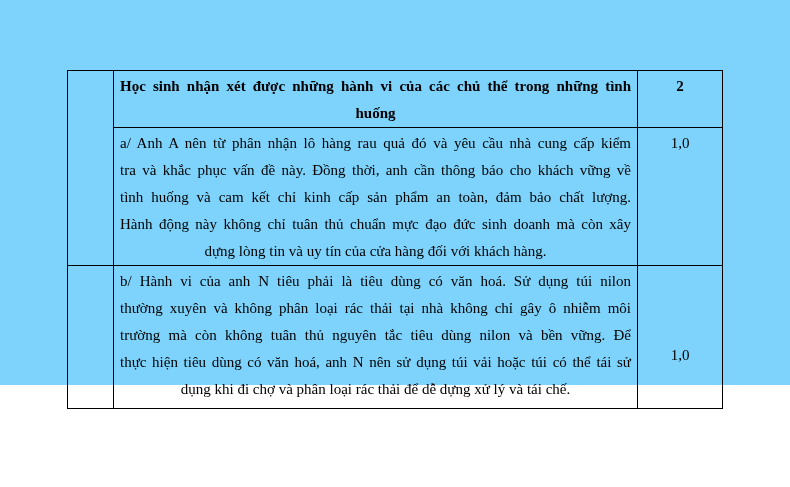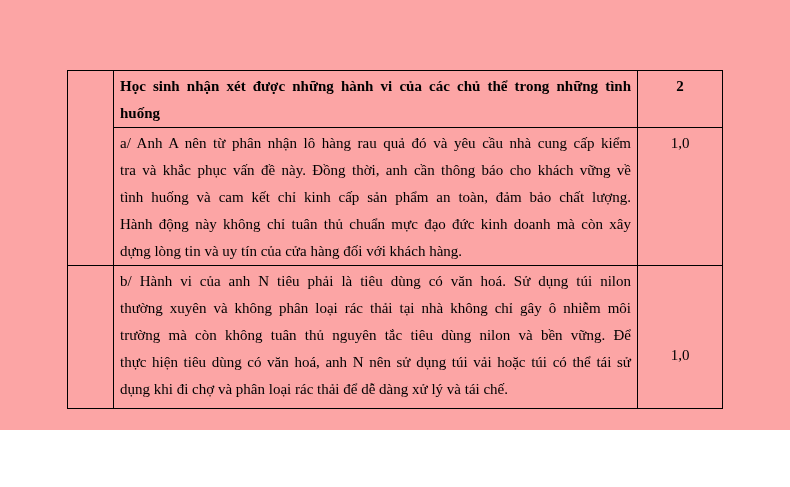--- a/index.html
+++ b/index.html
@@ -5,22 +5,22 @@
   * { margin: 0; padding: 0; box-sizing: border-box; }
   html, body {
     width: 790px; height: 487px;
     background: #ffffff;
     font-family: "Liberation Serif", "DejaVu Serif", serif;
     color: #000000;
     overflow: hidden;
   }
   .page {
     position: relative;
-    width: 790px; height: 430px;
-    background: #fca5a5;
+    width: 790px; height: 385px;
+    background: #7dd3fc;
   }
   table.answer-table {
     position: absolute;
     left: 67px; top: 70px;
     width: 655px;
     border-collapse: collapse;
     table-layout: fixed;
   }
   td {
     border: 1.5px solid #000000;
@@ -38,21 +38,21 @@
 
   td.content-cell { padding: 2px 6px 0 6px; }
   td.header-cell  { font-weight: bold; }
   td.points-cell  {
     text-align: center;
     padding-top: 2px;
   }
   td.points-cell.pts-bold { font-weight: bold; }
   td.points-cell.pts-mid  { padding-top: 76px; }
 
-  .tline { text-align: left; white-space: normal; }
+  .tline { text-align: center; white-space: normal; }
   .tline.just {
     text-align: justify;
     text-align-last: justify;
   }
 </style>
 </head>
 <body>
 
 <div class="page">
   <table class="answer-table">
@@ -68,31 +68,31 @@
             <div class="tline just">Học sinh nhận xét được những hành vi của các chủ thể trong những tình</div>
             <div class="tline">huống</div>
           </td>
       <td class="points-cell pts-bold">2</td>
     </tr>
     <tr class="r-a">
       <td class="content-cell">
             <div class="tline just">a/ Anh A nên từ phân nhận lô hàng rau quả đó và yêu cầu nhà cung cấp kiểm</div>
             <div class="tline just">tra và khắc phục vấn đề này. Đồng thời, anh cần thông báo cho khách vững về</div>
             <div class="tline just">tình huống và cam kết chỉ kinh cấp sản phẩm an toàn, đảm bảo chất lượng.</div>
-            <div class="tline just">Hành động này không chỉ tuân thủ chuẩn mực đạo đức kinh doanh mà còn xây</div>
+            <div class="tline just">Hành động này không chỉ tuân thủ chuẩn mực đạo đức sinh doanh mà còn xây</div>
             <div class="tline">dựng lòng tin và uy tín của cửa hàng đối với khách hàng.</div>
           </td>
       <td class="points-cell">1,0</td>
     </tr>
     <tr class="r-b">
       <td></td>
       <td class="content-cell">
             <div class="tline just">b/ Hành vi của anh N tiêu phải là tiêu dùng có văn hoá. Sử dụng túi nilon</div>
             <div class="tline just">thường xuyên và không phân loại rác thải tại nhà không chỉ gây ô nhiễm môi</div>
             <div class="tline just">trường mà còn không tuân thủ nguyên tắc tiêu dùng nilon và bền vững. Để</div>
             <div class="tline just">thực hiện tiêu dùng có văn hoá, anh N nên sử dụng túi vải hoặc túi có thể tái sử</div>
-            <div class="tline">dụng khi đi chợ và phân loại rác thải để dễ dàng xử lý và tái chế.</div>
+            <div class="tline">dụng khi đi chợ và phân loại rác thải để dễ dựng xử lý và tái chế.</div>
           </td>
       <td class="points-cell pts-mid">1,0</td>
     </tr>
   </tbody>
     </table>
 </div>
 
 </body></html>

